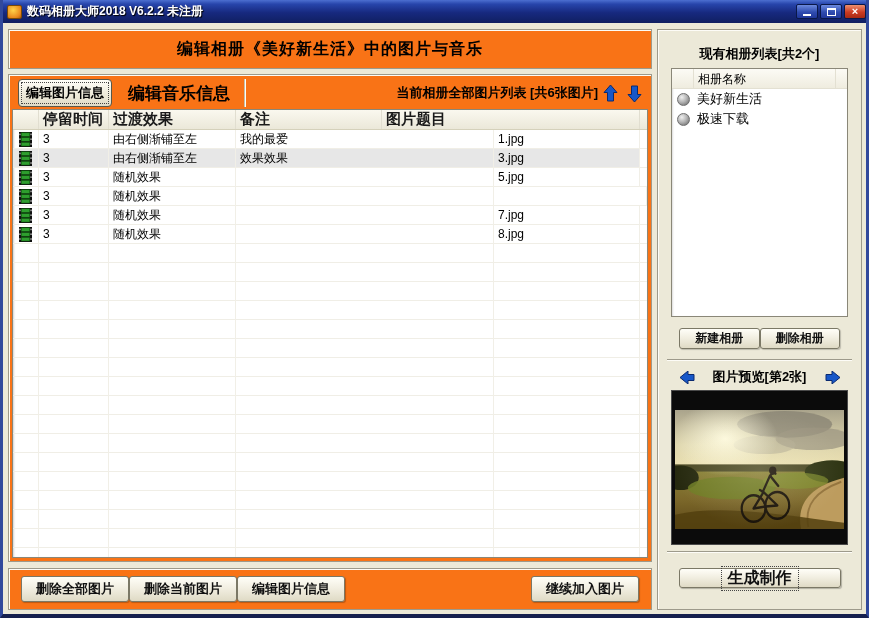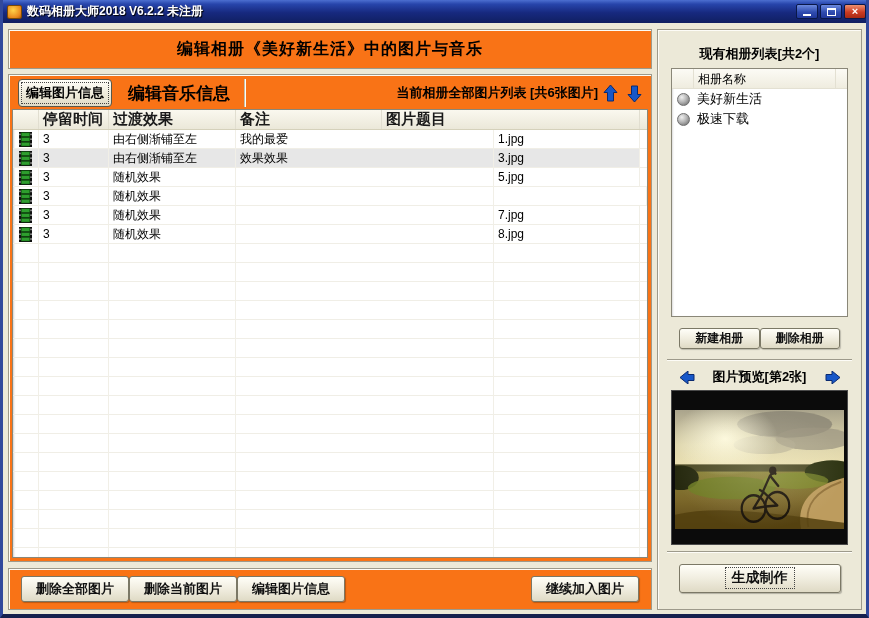--- a/index.html
+++ b/index.html
@@ -101,21 +101,21 @@
 
   .divider-h{flex:0 0 2px;border-top:1px solid #9d9a8b;border-bottom:1px solid #fdfcf7;margin:2px 1px;}
 
   .preview-section{flex:0 0 186px;display:flex;flex-direction:column;padding:4px 5px;}
   .preview-head{display:flex;align-items:center;height:20px;flex:0 0 20px;margin-bottom:3px;padding:0 4px;}
   .preview-title{flex:1;text-align:center;font-size:13px;font-weight:bold;}
   .preview-box{flex:1;background:#0b0b0b;border:1px solid #4a4a4a;padding:19px 3px 15px;}
   .preview-box svg{width:100%;height:100%;display:block;}
 
   .generate-section{flex:0 0 46px;display:flex;align-items:center;justify-content:center;}
-  .btn-generate{width:162px;height:29px;font-size:14px;}
+  .btn-generate{width:162px;height:20px;font-size:16px;}
   .btn-generate .focus-inner{display:block;border:1px dotted #444;padding:1px 6px;}
 </style>
 </head>
 <body>
 
 <div class="window">
 
   <div class="titlebar">
     <span class="app-icon"></span>
     <span class="title">数码相册大师2018 V6.2.2  未注册</span>

